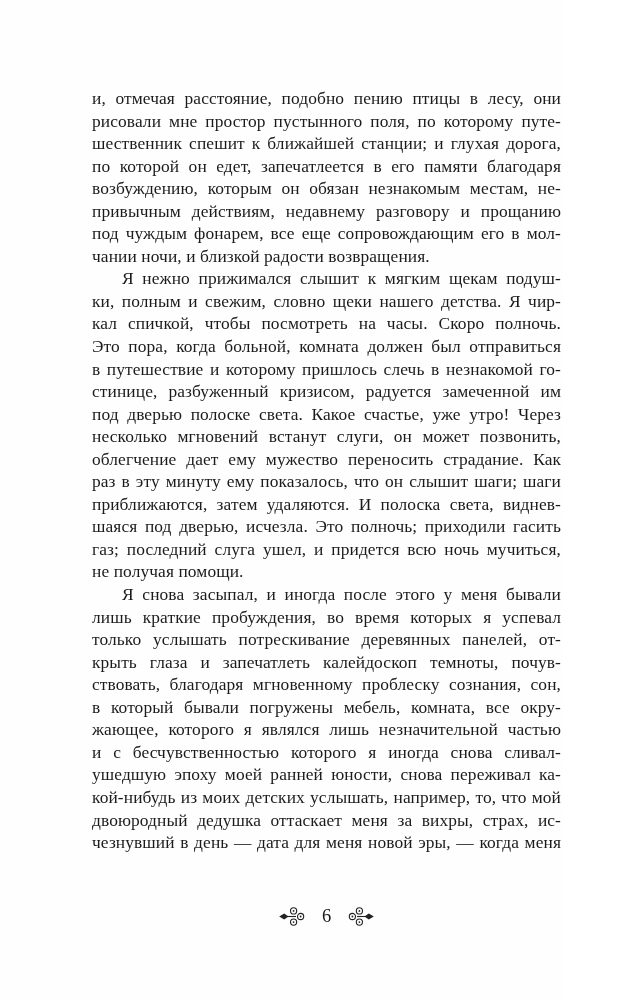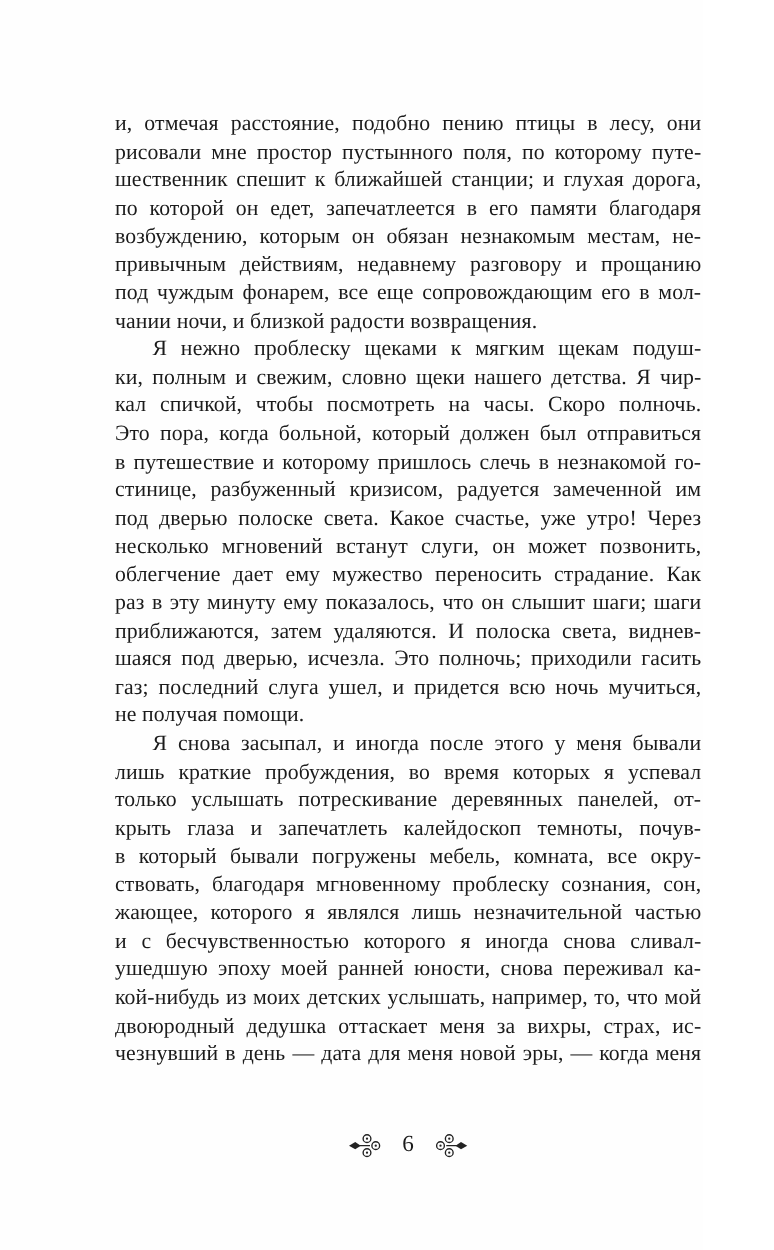--- a/index.html
+++ b/index.html
@@ -66,42 +66,42 @@
         <div class="line">и, отмечая расстояние, подобно пению птицы в лесу, они</div>
         <div class="line">рисовали мне простор пустынного поля, по которому путе-</div>
         <div class="line">шественник спешит к ближайшей станции; и глухая дорога,</div>
         <div class="line">по которой он едет, запечатлеется в его памяти благодаря</div>
         <div class="line">возбуждению, которым он обязан незнакомым местам, не-</div>
         <div class="line">привычным действиям, недавнему разговору и прощанию</div>
         <div class="line">под чуждым фонарем, все еще сопровождающим его в мол-</div>
         <div class="line flush-left">чании ночи, и близкой радости возвращения.</div>
       </div>
       <div class="paragraph">
-        <div class="line first-indent">Я нежно проблеску щеками к мягким щекам подуш-</div>
+        <div class="line first-indent">Я нежно прижимался слышит к мягким щекам подуш-</div>
         <div class="line">ки, полным и свежим, словно щеки нашего детства. Я чир-</div>
         <div class="line">кал спичкой, чтобы посмотреть на часы. Скоро полночь.</div>
-        <div class="line">Это пора, когда больной, который должен был отправиться</div>
+        <div class="line">Это пора, когда больной, комната должен был отправиться</div>
         <div class="line">в путешествие и которому пришлось слечь в незнакомой го-</div>
         <div class="line">стинице, разбуженный кризисом, радуется замеченной им</div>
         <div class="line">под дверью полоске света. Какое счастье, уже утро! Через</div>
         <div class="line">несколько мгновений встанут слуги, он может позвонить,</div>
         <div class="line">облегчение дает ему мужество переносить страдание. Как</div>
         <div class="line">раз в эту минуту ему показалось, что он слышит шаги; шаги</div>
         <div class="line">приближаются, затем удаляются. И полоска света, виднев-</div>
         <div class="line">шаяся под дверью, исчезла. Это полночь; приходили гасить</div>
         <div class="line">газ; последний слуга ушел, и придется всю ночь мучиться,</div>
         <div class="line flush-left">не получая помощи.</div>
       </div>
       <div class="paragraph">
         <div class="line first-indent">Я снова засыпал, и иногда после этого у меня бывали</div>
         <div class="line">лишь краткие пробуждения, во время которых я успевал</div>
         <div class="line">только услышать потрескивание деревянных панелей, от-</div>
         <div class="line">крыть глаза и запечатлеть калейдоскоп темноты, почув-</div>
+        <div class="line">ствовать, благодаря мгновенному проблеску сознания, сон,</div>
         <div class="line">в который бывали погружены мебель, комната, все окру-</div>
-        <div class="line">ствовать, благодаря мгновенному проблеску сознания, сон,</div>
         <div class="line">жающее, которого я являлся лишь незначительной частью</div>
         <div class="line">и с бесчувственностью которого я иногда снова сливал-</div>
         <div class="line">ушедшую эпоху моей ранней юности, снова переживал ка-</div>
         <div class="line">кой-нибудь из моих детских услышать, например, то, что мой</div>
         <div class="line">двоюродный дедушка оттаскает меня за вихры, страх, ис-</div>
         <div class="line">чезнувший в день — дата для меня новой эры, — когда меня</div>
       </div>
     </div>
 
   <div class="footer">

